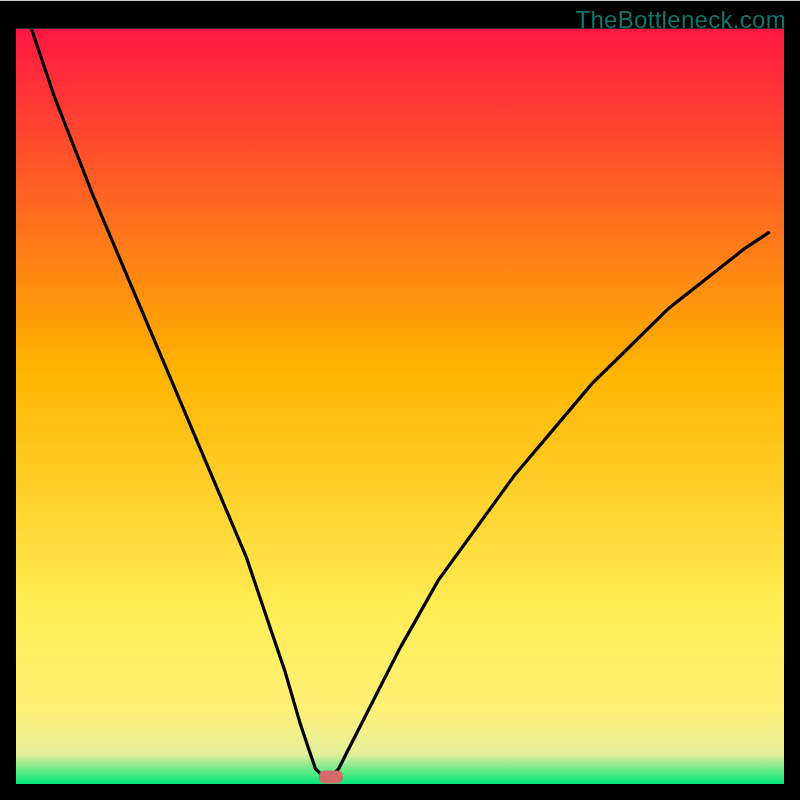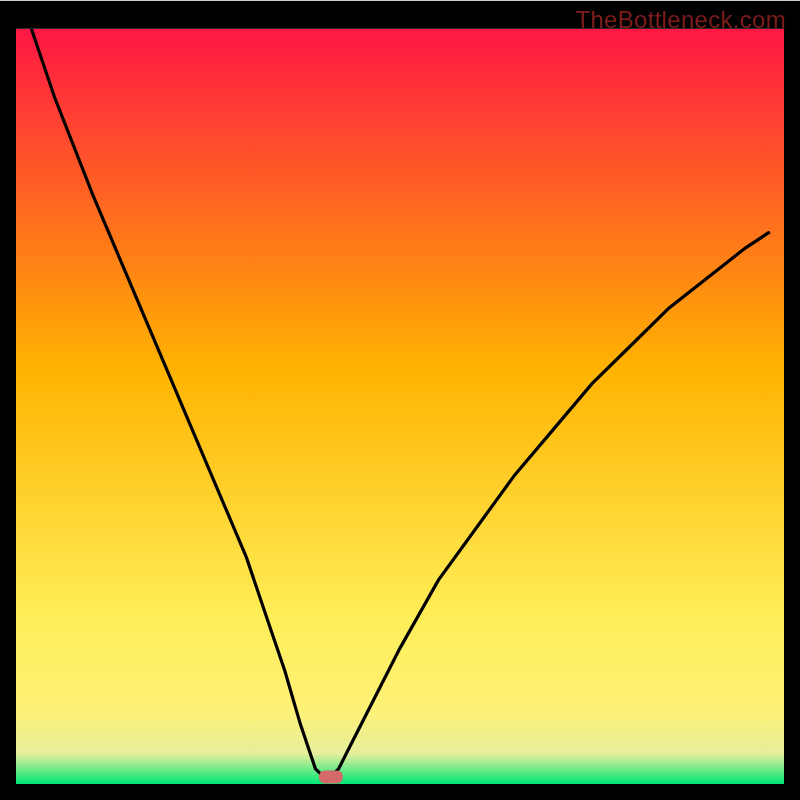--- a/index.html
+++ b/index.html
@@ -15,21 +15,21 @@
     position: relative;
     width: 800px;
     height: 800px;
   }
   .watermark {
     position: absolute;
     top: 6px;
     right: 14px;
     font-size: 24px;
     font-weight: 500;
-    color: #7f1d1d;
+    color: #0f766e;
     letter-spacing: 0.3px;
     z-index: 3;
   }
   svg.plot {
     position: absolute;
     top: 0;
     left: 0;
     width: 800px;
     height: 800px;
   }

